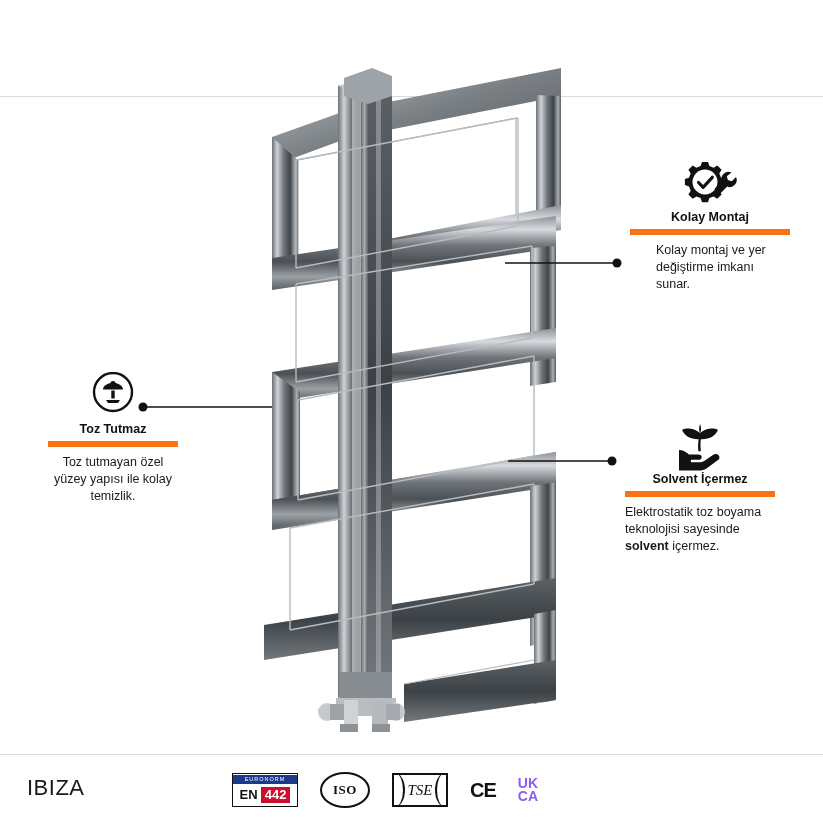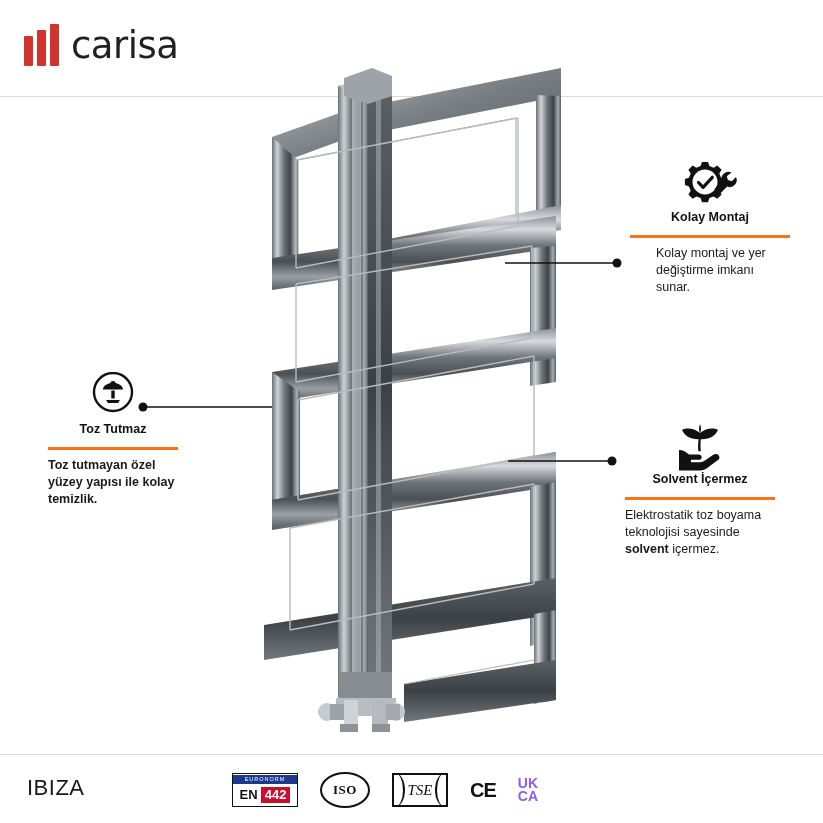--- a/index.html
+++ b/index.html
@@ -227,22 +227,22 @@
   }
   .feature .ficon {
     display: block;
     margin: 0 auto;
   }
   .feature .ftitle {
     font-size: 12.5px;
     font-weight: bold;
     color: #111;
     text-align: center;
-    padding-bottom: 11px;
-    border-bottom: 3px solid #f97316;
+    padding-bottom: 5px;
+    border-bottom: 6px solid #f97316;
     white-space: nowrap;
   }
   .feature .fbody {
     font-size: 12.5px;
     line-height: 17px;
     color: #1a1a1a;
     margin-top: 7px;
   }
   .feature .fbody b { font-weight: bold; }
 
@@ -253,21 +253,21 @@
   }
   #feature-montaj .ftitle { text-align: center; }
   #feature-montaj .fbody { text-align: left; margin-left: 26px; }
 
   #feature-toz {
     left: 48px;
     top: 372px;
     width: 130px;
   }
   #feature-toz .ftitle { text-align: center; }
-  #feature-toz .fbody { text-align: left; font-weight: bold; }
+  #feature-toz .fbody { text-align: center; }
 
   #feature-solvent {
     left: 625px;
     top: 420px;
     width: 150px;
   }
   #feature-solvent .ftitle { text-align: center; }
   #feature-solvent .fbody { text-align: left; }
 
   
@@ -277,30 +277,20 @@
     pointer-events: none;
   }
 
   .product-img { position: absolute; left: 0; top: 0; }
 </style>
 </head>
 <body>
 
 <div class="page">
 
-  <div class="header">
-    <div class="logo">
-      <span class="logo-mark">
-        <span class="logo-bar b1"></span>
-        <span class="logo-bar b2"></span>
-        <span class="logo-bar b3"></span>
-      </span>
-      <span class="logo-text">carisa</span>
-    </div>
-  </div>
   <div class="header-rule"></div>
 
   <svg class="product-img" width="823" height="823" viewBox="0 0 823 823">
     <defs>
       <linearGradient id="chromeH" x1="0" y1="0" x2="0" y2="1">
         <stop offset="0%" stop-color="#8e9196"></stop>
         <stop offset="18%" stop-color="#d7dade"></stop>
         <stop offset="40%" stop-color="#6f7479"></stop>
         <stop offset="62%" stop-color="#4b5054"></stop>
         <stop offset="82%" stop-color="#9ba0a5"></stop>

